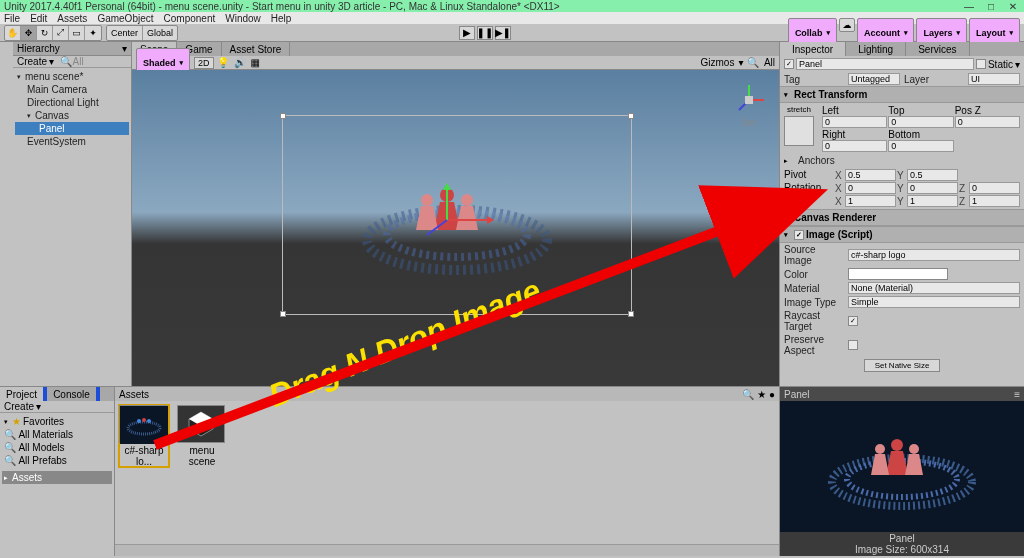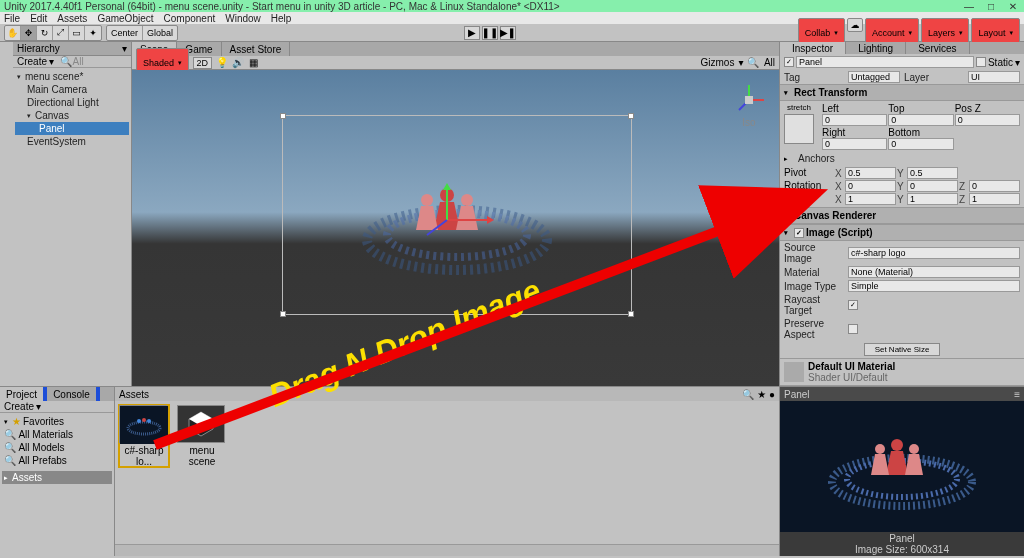--- a/index.html
+++ b/index.html
@@ -16,21 +16,21 @@
 
 
 .toolbar { height: 18px; background: #c2c2c2; display: flex; align-items: center; padding: 0 4px; border-bottom: 1px solid #888; }
 .tool-group { display: flex; background: #d8d8d8; border: 1px solid #888; border-radius: 2px; margin-right: 4px; }
 .tool-btn { width: 16px; height: 14px; display: flex; align-items: center; justify-content: center; border-right: 1px solid #999; cursor: pointer; font-size: 9px; }
 .tool-btn:last-child { border-right: none; }
 .tool-btn.active { background: #a0a0a0; }
 .toolbar-center { margin: 0 auto; display: flex; gap: 2px; }
 .play-btn { width: 16px; height: 14px; background: #d8d8d8; border: 1px solid #888; display: flex; align-items: center; justify-content: center; cursor: pointer; }
 .toolbar-right { display: flex; gap: 2px; }
-.dropdown-btn { height: 14px; padding: 14px 6px; background: #ef4444; border: 1px solid #888; border-radius: 2px; display: flex; align-items: center; font-size: 9px; cursor: pointer; }
+.dropdown-btn { height: 14px; padding: 14px 6px; background: #f0abfc; border: 1px solid #888; border-radius: 2px; display: flex; align-items: center; font-size: 9px; cursor: pointer; font-weight: bold; }
 .dropdown-btn::after { content: "\25BE"; margin-left: 4px; font-size: 7px; }
 
 
 .main { display: flex; height: 344px; }
 
 
 .hierarchy { width: 132px; background: #c2c2c2; border-right: 1px solid #888; display: flex; flex-direction: column; padding-left: 13px; }
 .panel-tab { height: 14px; background: #a8a8a8; display: flex; align-items: center; padding: 0 4px; font-size: 9px; border-bottom: 1px solid #888; }
 .panel-tab-icon { margin-left: auto; cursor: pointer; }
 .create-bar { height: 12px; background: #c2c2c2; display: flex; align-items: center; padding: 0 4px; font-size: 9px; border-bottom: 1px solid #999; }
@@ -354,44 +354,41 @@
     <div class="component-header">
       <span class="comp-arrow">▾</span>
         <span class="checkbox" style="margin-right:2px">✓</span>
         <span>Image (Script)</span>
     </div>
     <div class="insp-row">
         <label>Source Image</label>
         <span class="insp-field">c#-sharp logo</span>
       </div>
     <div class="insp-row">
+        <label>Color</label>
+        <div class="color-swatch"></div>
+      </div>
+    <div class="insp-row">
         <label>Material</label>
         <span class="insp-field">None (Material)</span>
       </div>
     <div class="insp-row">
         <label>Image Type</label>
         <span class="insp-field">Simple</span>
       </div>
     <div class="insp-row">
         <label>Raycast Target</label>
         <span class="checkbox">✓</span>
       </div>
     <div class="insp-row">
         <label>Preserve Aspect</label>
         <span class="checkbox"></span>
       </div>
     <button class="set-native-btn">Set Native Size</button>
 
-    <div class="component-header" style="background:#c2c2c2">
-      <div style="width:20px;height:20px;background:#aaa;margin-right:4px"></div>
-      <div>
-        <div>Default UI Material</div>
-        <div style="font-weight:normal;color:#666"><span>Shader</span> <span>UI/Default</span></div>
-      </div>
-    </div>
 
   </div>
 </div>
 
 <div class="bottom">
   <div class="project-panel">
     <div class="proj-tabs">
       <div class="proj-tab active">Project</div>
       <div class="proj-tab">Console</div>
     </div>

